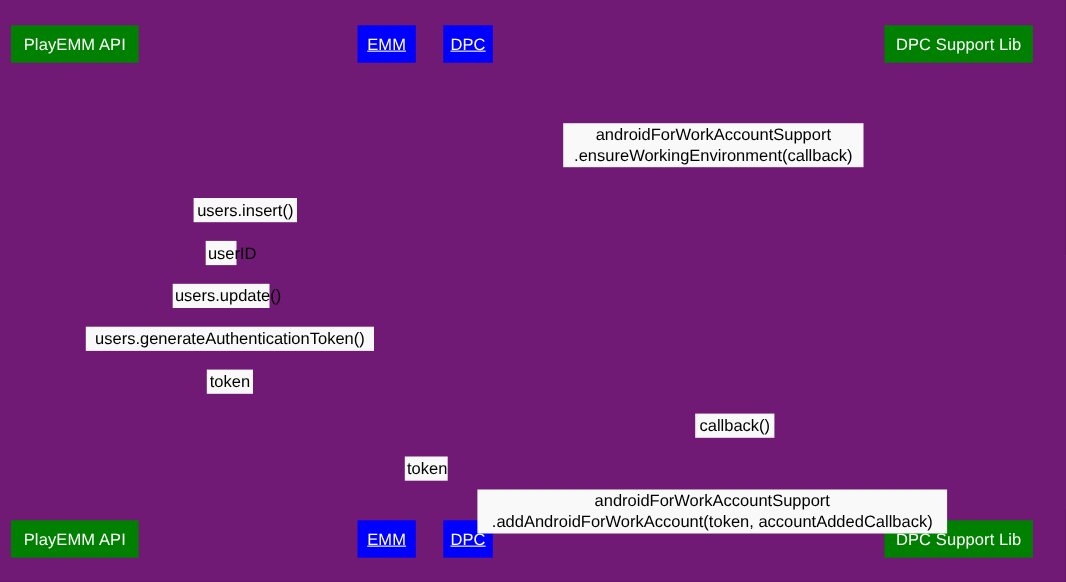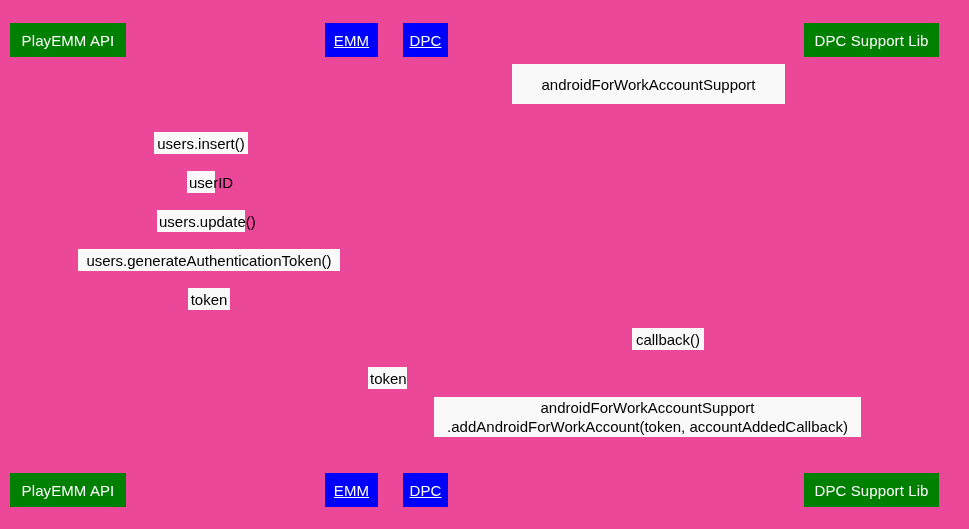--- a/index.html
+++ b/index.html
@@ -5,21 +5,21 @@
 <style>
   html, body {
     margin: 0;
     padding: 0;
     background: #000000;
   }
   #canvas {
     position: relative;
     width: 969px;
     height: 529px;
-    background: #ec4899;
+    background: #701a75;
     overflow: hidden;
     font-family: "Liberation Sans", sans-serif;
   }
 
   
   .participant {
     position: absolute;
     box-sizing: border-box;
     display: flex;
     align-items: center;
@@ -41,20 +41,21 @@
     background: #f9f9f9;
     color: #000000;
     font-size: 15px;
     line-height: 19px;
     text-align: center;
     white-space: pre;
     padding: 1px 2px;
     display: flex;
     align-items: center;
     justify-content: center;
+    margin-top: 48px;
   }
   .message.two-line {
     flex-direction: column;
     justify-content: center;
     line-height: 19px;
   }
   .message .ln { display: block; width: 100%; text-align: center; }
   .message.two-line .ln.l2 { text-align: center; }
 
   
@@ -90,22 +91,22 @@
       <span>DPC</span>
     </div>
     <div class="lifeline" style="left: 425.5px; top: 57px; height: 416px;"></div>
     <div class="participant green" style="left: 804px; top: 23px; width: 135px; height: 34px; background: rgb(0, 128, 0);">
       <span>DPC Support Lib</span>
     </div>
     <div class="participant green" style="left: 804px; top: 473px; width: 135px; height: 34px; background: rgb(0, 128, 0);">
       <span>DPC Support Lib</span>
     </div>
     <div class="lifeline" style="left: 871.5px; top: 57px; height: 416px;"></div>
-    <div class="message two-line" style="left: 512px; top: 64px; width: 273px; height: 40px;"><span class="ln l1">androidForWorkAccountSupport</span></div>
-    <div class="message" style="left: 154px; top: 132px; width: 94px; height: 22px;"><span class="ln l1">users.insert()</span></div>
+    <div class="message two-line" style="left: 512px; top: 64px; width: 273px; height: 40px;"><span class="ln l1">androidForWorkAccountSupport</span><span class="ln l2">.ensureWorkingEnvironment(callback)</span></div>
+    <div class="message" style="left: 176px; top: 132px; width: 94px; height: 22px;"><span class="ln l1">users.insert()</span></div>
     <div class="message" style="left: 187px; top: 171px; width: 28px; height: 22px;"><span class="ln l1">userID</span></div>
     <div class="message" style="left: 157px; top: 210px; width: 88px; height: 22px;"><span class="ln l1">users.update()</span></div>
     <div class="message" style="left: 78px; top: 249px; width: 262px; height: 22px;"><span class="ln l1">users.generateAuthenticationToken()</span></div>
     <div class="message" style="left: 188px; top: 288px; width: 42px; height: 22px;"><span class="ln l1">token</span></div>
     <div class="message" style="left: 632px; top: 328px; width: 72px; height: 22px;"><span class="ln l1">callback()</span></div>
     <div class="message" style="left: 368px; top: 367px; width: 39px; height: 22px;"><span class="ln l1">token</span></div>
     <div class="message two-line" style="left: 434px; top: 397px; width: 427px; height: 40px;"><span class="ln l1">androidForWorkAccountSupport</span><span class="ln l2">.addAndroidForWorkAccount(token, accountAddedCallback)</span></div>
   </div>
 
 </body></html>

